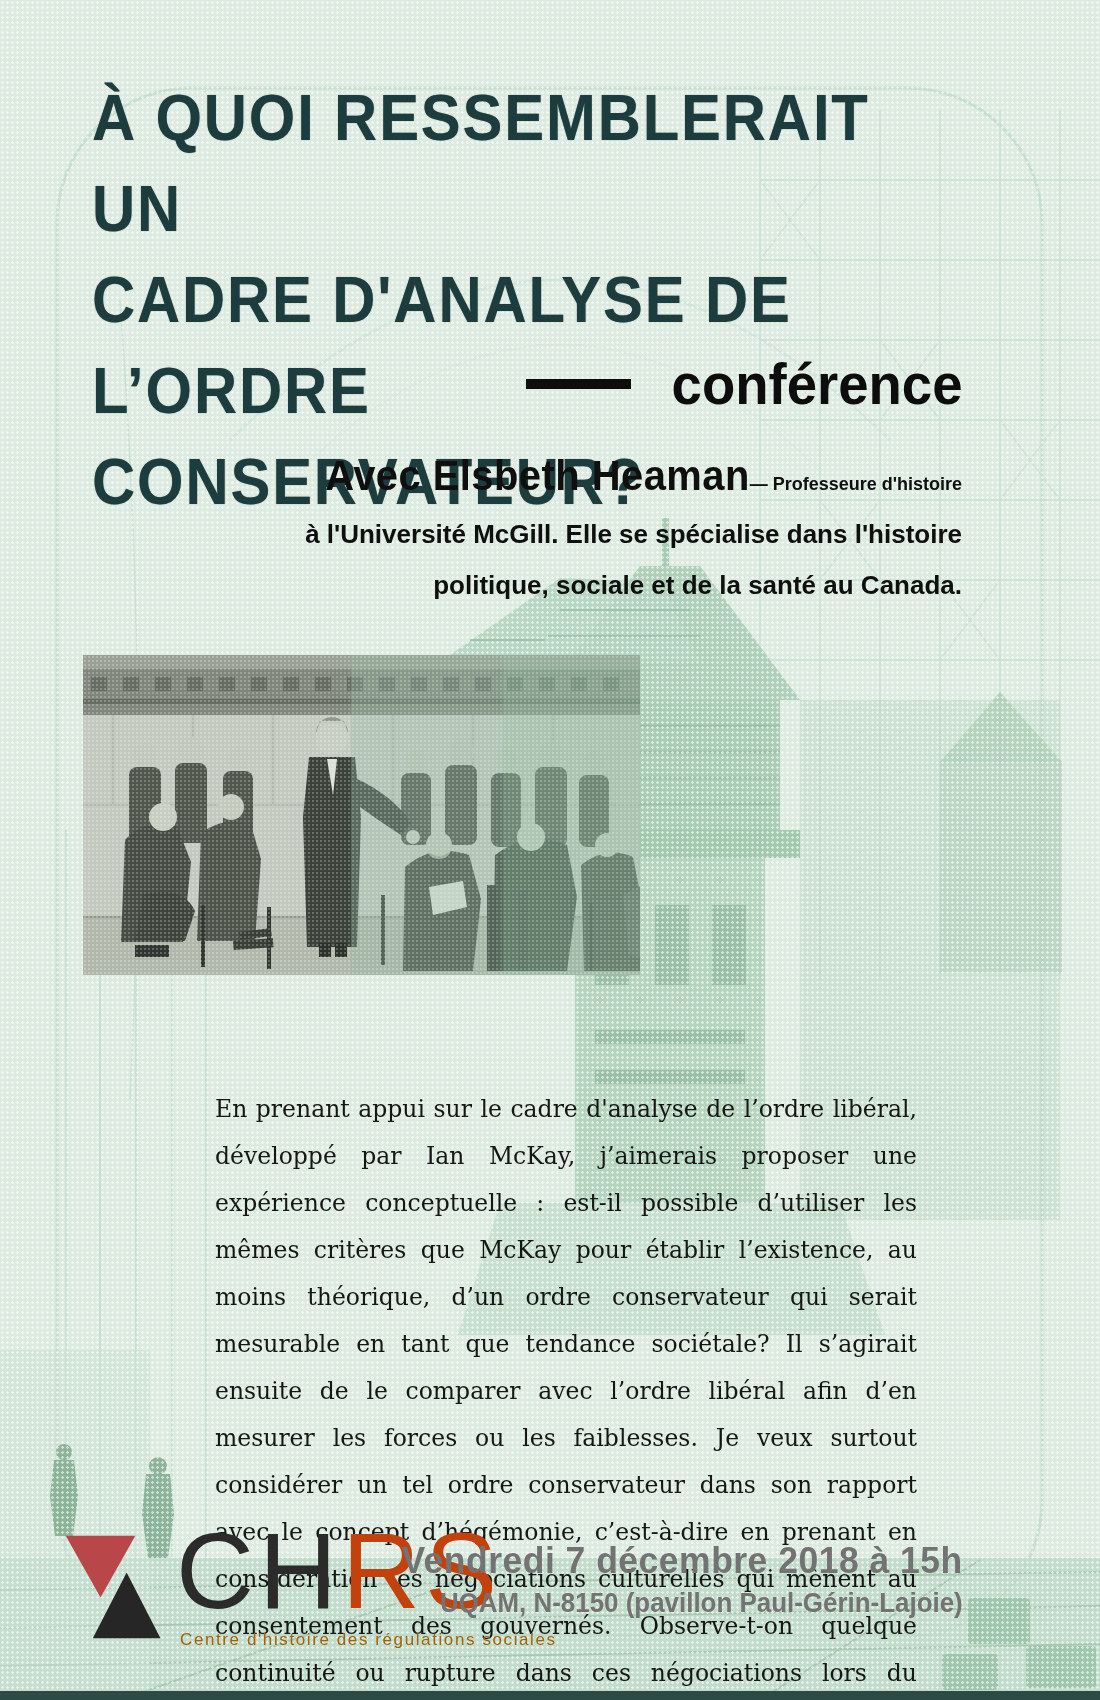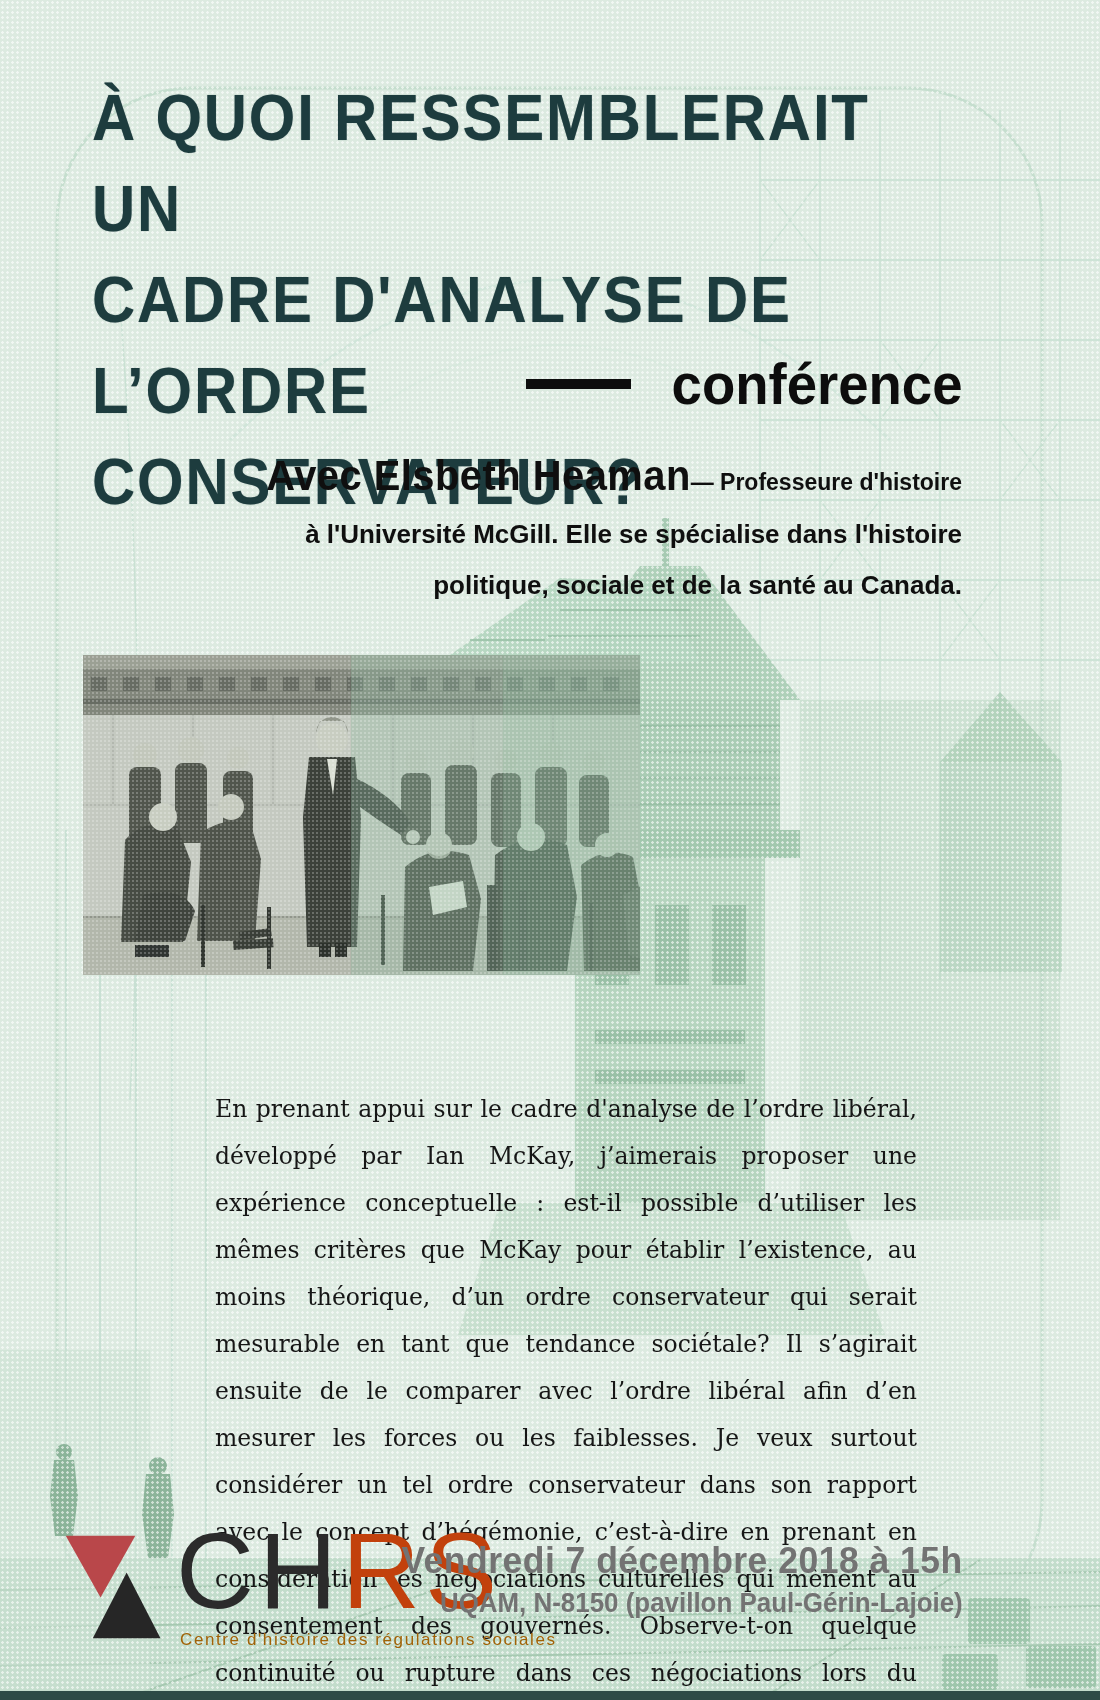--- a/index.html
+++ b/index.html
@@ -31,21 +31,21 @@
   #conf-dash{width:105px;height:10px;background:#0d0d0d;}
   #conf-label{
     color:#0d0d0d;font-weight:700;font-size:58px;letter-spacing:0;
     transform:scaleX(.94);transform-origin:right center;
   }
   #speaker{
     right:138px;top:452px;width:760px;text-align:right;color:#0f0f0f;
   }
   #speaker .name-row{display:flex;justify-content:flex-end;align-items:baseline;}
   #speaker-name{font-size:42px;font-weight:700;letter-spacing:.5px;transform:scaleX(.95);transform-origin:right bottom;}
-  #speaker-role{font-size:23px;font-weight:700;}
+  #speaker-role{font-size:18px;font-weight:700;}
   #speaker .desc{font-size:26px;font-weight:700;line-height:34px;margin-top:17px;}
   #abstract{
     left:215px;top:1086px;width:702px;
     font-family:"DejaVu Serif",serif;
     font-size:23.5px;line-height:47px;color:#161616;
     text-align:justify;
   }
   
   #photo{left:83px;top:655px;width:557px;height:320px;z-index:2;position:absolute;}
   

